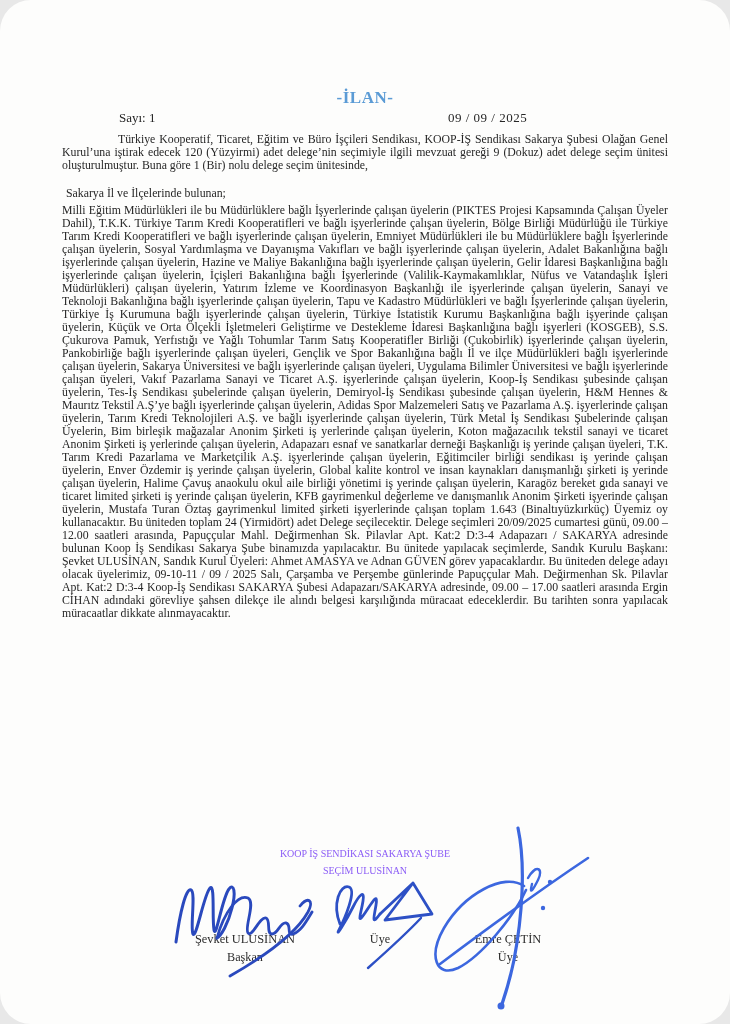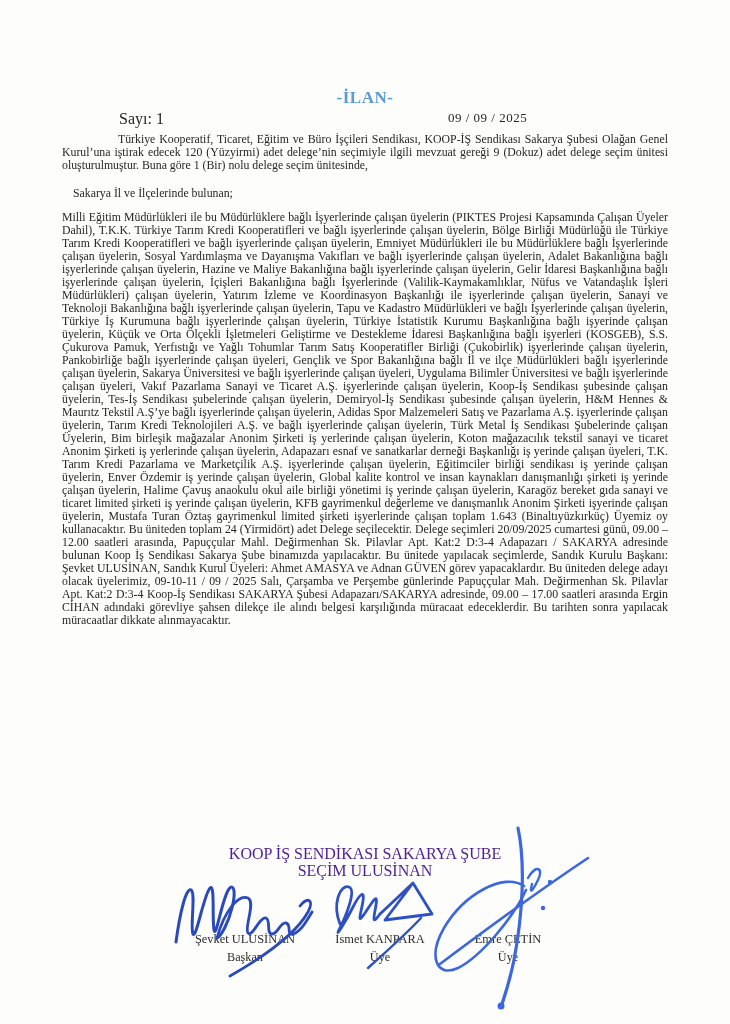--- a/index.html
+++ b/index.html
@@ -4,48 +4,49 @@
 <style>
   html,body{margin:0;padding:0;background:#e8e8e8;}
   .page{
     position:relative;
     width:730px;height:1024px;
     margin:0 auto;
     background:#fdfdfc;
     font-family:"Liberation Serif","DejaVu Serif",serif;
     color:#262626;
     overflow:hidden;
+    border-radius:31px;
   }
   .title{
     position:absolute;top:88px;left:0;width:730px;
     margin:0;text-align:center;
     font-size:17px;font-weight:bold;letter-spacing:.5px;
   }
   .doc-number{
     position:absolute;top:110px;left:119px;
-    font-size:16px;
+    font-size:13px;
   }
   .doc-date{
     position:absolute;top:110px;left:448px;
     font-size:13px;letter-spacing:.5px;
   }
   .text-column{
     position:absolute;top:133px;left:62px;width:606px;
     font-size:11.8px;line-height:13px;
     text-align:justify;
   }
   .intro{margin:0 0 15px 0;text-indent:56px;}
-  .scope{margin:11px;text-align:left;}
+  .scope{margin:4px;text-align:left;}
   .body-text{margin:0;}
   .body-text b{font-weight:normal;color:#1d1d1d;}
   .committee{
     position:absolute;top:845px;left:0;width:730px;
     text-align:center;
-    font-size:16px;line-height:17px;
-    color:#4c1d95;
+    font-size:10px;line-height:17px;
+    color:#8b5cf6;
   }
   .signer{
     position:absolute;top:930px;width:170px;
     text-align:center;font-size:12.4px;line-height:18px;
     color:#2c2c2c;
   }
   .signer .role{font-size:12.2px;}
   .signer-1{left:160px;}
   .signer-2{left:295px;}
   .signer-3{left:423px;}
@@ -101,21 +102,20 @@
     <circle cx="130" cy="60" r="2.2"></circle>
     <circle cx="123" cy="86" r="2.2"></circle>
   </svg>
 
   <div class="signer signer-1">
     <div class="name">Şevket ULUSİNAN</div>
     <div class="role">Başkan</div>
   </div>
 
   <div class="signer signer-2">
-    <div class="name">İsmet KANPARA</div>
     <div class="role">Üye</div>
   </div>
 
   <div class="signer signer-3">
     <div class="name">Emre ÇETİN</div>
     <div class="role">Üye</div>
   </div>
 
 </div>
 

